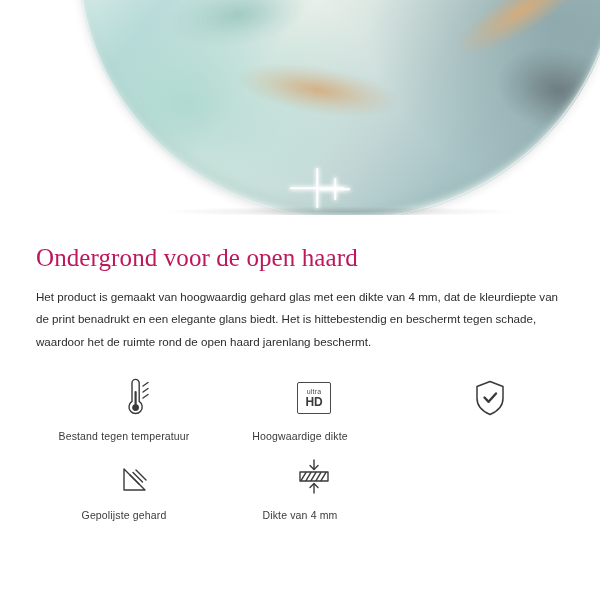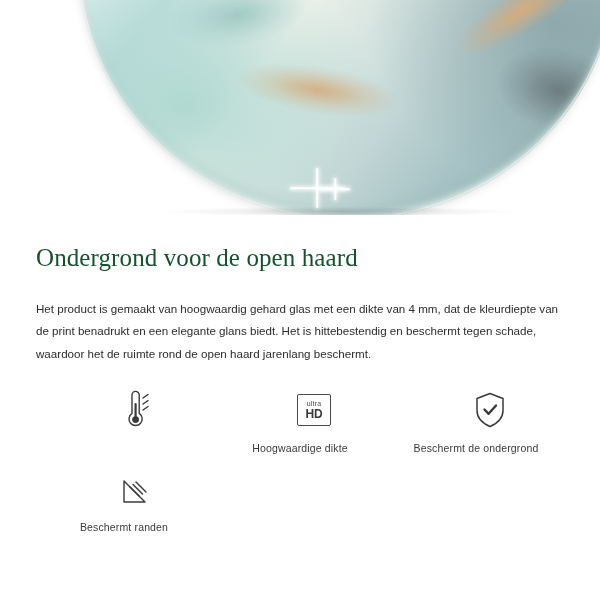--- a/index.html
+++ b/index.html
@@ -131,28 +131,28 @@
   
   .content {
     padding: 0 36px;
   }
   .headline {
     margin: 26px 0 0 0;
     font-family: "Liberation Serif", serif;
     font-size: 25px;
     line-height: 1.32;
     font-weight: 400;
-    color: #14532d;
+    color: #be185d;
     letter-spacing: 0.1px;
   }
   .headline .line2 {
     display: block;
   }
   .body-copy {
-    margin: 24px 0 0 0;
+    margin: 12px 0 0 0;
     font-size: 11.6px;
     line-height: 1.92;
     color: #2c2c2e;
     max-width: 532px;
   }
 
   
   .features {
     margin-top: 22px;
     display: grid;
@@ -245,51 +245,68 @@
         <div class="feature-icon">
           <svg width="40" height="44" viewBox="0 0 40 44" fill="none" stroke="#3a3a3c" stroke-width="1.4" stroke-linecap="round">
             <path d="M14 7a3.6 3.6 0 0 1 7.2 0v18.4a6.6 6.6 0 1 1 -7.2 0z"></path>
             <circle cx="17.6" cy="31.6" r="3.4" fill="#3a3a3c" stroke="none"></circle>
             <line x1="17.6" y1="16" x2="17.6" y2="29.5" stroke-width="2.2"></line>
             <line x1="25" y1="10" x2="30" y2="6.5"></line>
             <line x1="25" y1="16" x2="30" y2="12.5"></line>
             <line x1="25" y1="22" x2="30" y2="18.5"></line>
           </svg>
         </div>
+        <div class="feature-label">Bestand tegen temperatuur</div>
       </div>
 
       <div class="feature">
         <div class="feature-icon">
           <div class="hd-box">
             <span class="hd-top">ultra</span>
             <span class="hd-bottom">HD</span>
           </div>
         </div>
         <div class="feature-label">Hoogwaardige dikte</div>
       </div>
 
       <div class="feature">
         <div class="feature-icon">
           <svg width="38" height="42" viewBox="0 0 38 42" fill="none" stroke="#3a3a3c" stroke-width="1.5" stroke-linejoin="round">
             <path d="M19 4.5 L32 9.5 V21.5 C32 29.5 26 34.5 19 37.5 C12 34.5 6 29.5 6 21.5 V9.5 Z"></path>
             <path d="M13.5 20.5 L17.6 24.8 L25 16.5" stroke-width="2.4" stroke-linecap="round"></path>
           </svg>
         </div>
-        <div class="feature-label">Beschermt de ondergrond</div>
       </div>
 
 
       <div class="feature">
         <div class="feature-icon">
           <svg width="36" height="36" viewBox="0 0 36 36" fill="none" stroke="#3a3a3c" stroke-width="1.4" stroke-linecap="round" stroke-linejoin="round">
             <path d="M4 31 V10 L25 31 Z"></path>
             <line x1="10" y1="16" x2="19" y2="25"></line>
             <line x1="13" y1="13.5" x2="22.5" y2="23"></line>
             <line x1="16" y1="11" x2="26" y2="21"></line>
           </svg>
         </div>
-        <div class="feature-label">Beschermt randen</div>
-      </div>
-
+        <div class="feature-label">Gepolijste gehard</div>
+      </div>
+
+      <div class="feature">
+        <div class="feature-icon">
+          <svg width="40" height="40" viewBox="0 0 40 40" fill="none" stroke="#3a3a3c" stroke-width="1.4" stroke-linecap="round" stroke-linejoin="round">
+            <line x1="20" y1="3" x2="20" y2="12"></line>
+            <path d="M16 8.5 L20 12.5 L24 8.5"></path>
+            <rect x="6" y="15" width="28" height="9" fill="none"></rect>
+            <line x1="7" y1="23.6" x2="12" y2="15.4"></line>
+            <line x1="12" y1="23.6" x2="17" y2="15.4"></line>
+            <line x1="17" y1="23.6" x2="22" y2="15.4"></line>
+            <line x1="22" y1="23.6" x2="27" y2="15.4"></line>
+            <line x1="27" y1="23.6" x2="32" y2="15.4"></line>
+            <line x1="20" y1="36" x2="20" y2="27"></line>
+            <path d="M16 30.5 L20 26.5 L24 30.5"></path>
+          </svg>
+        </div>
+        <div class="feature-label">Dikte van 4 mm</div>
+      </div>
 
     </div>
   </div>
 </div>
 
 </body></html>

